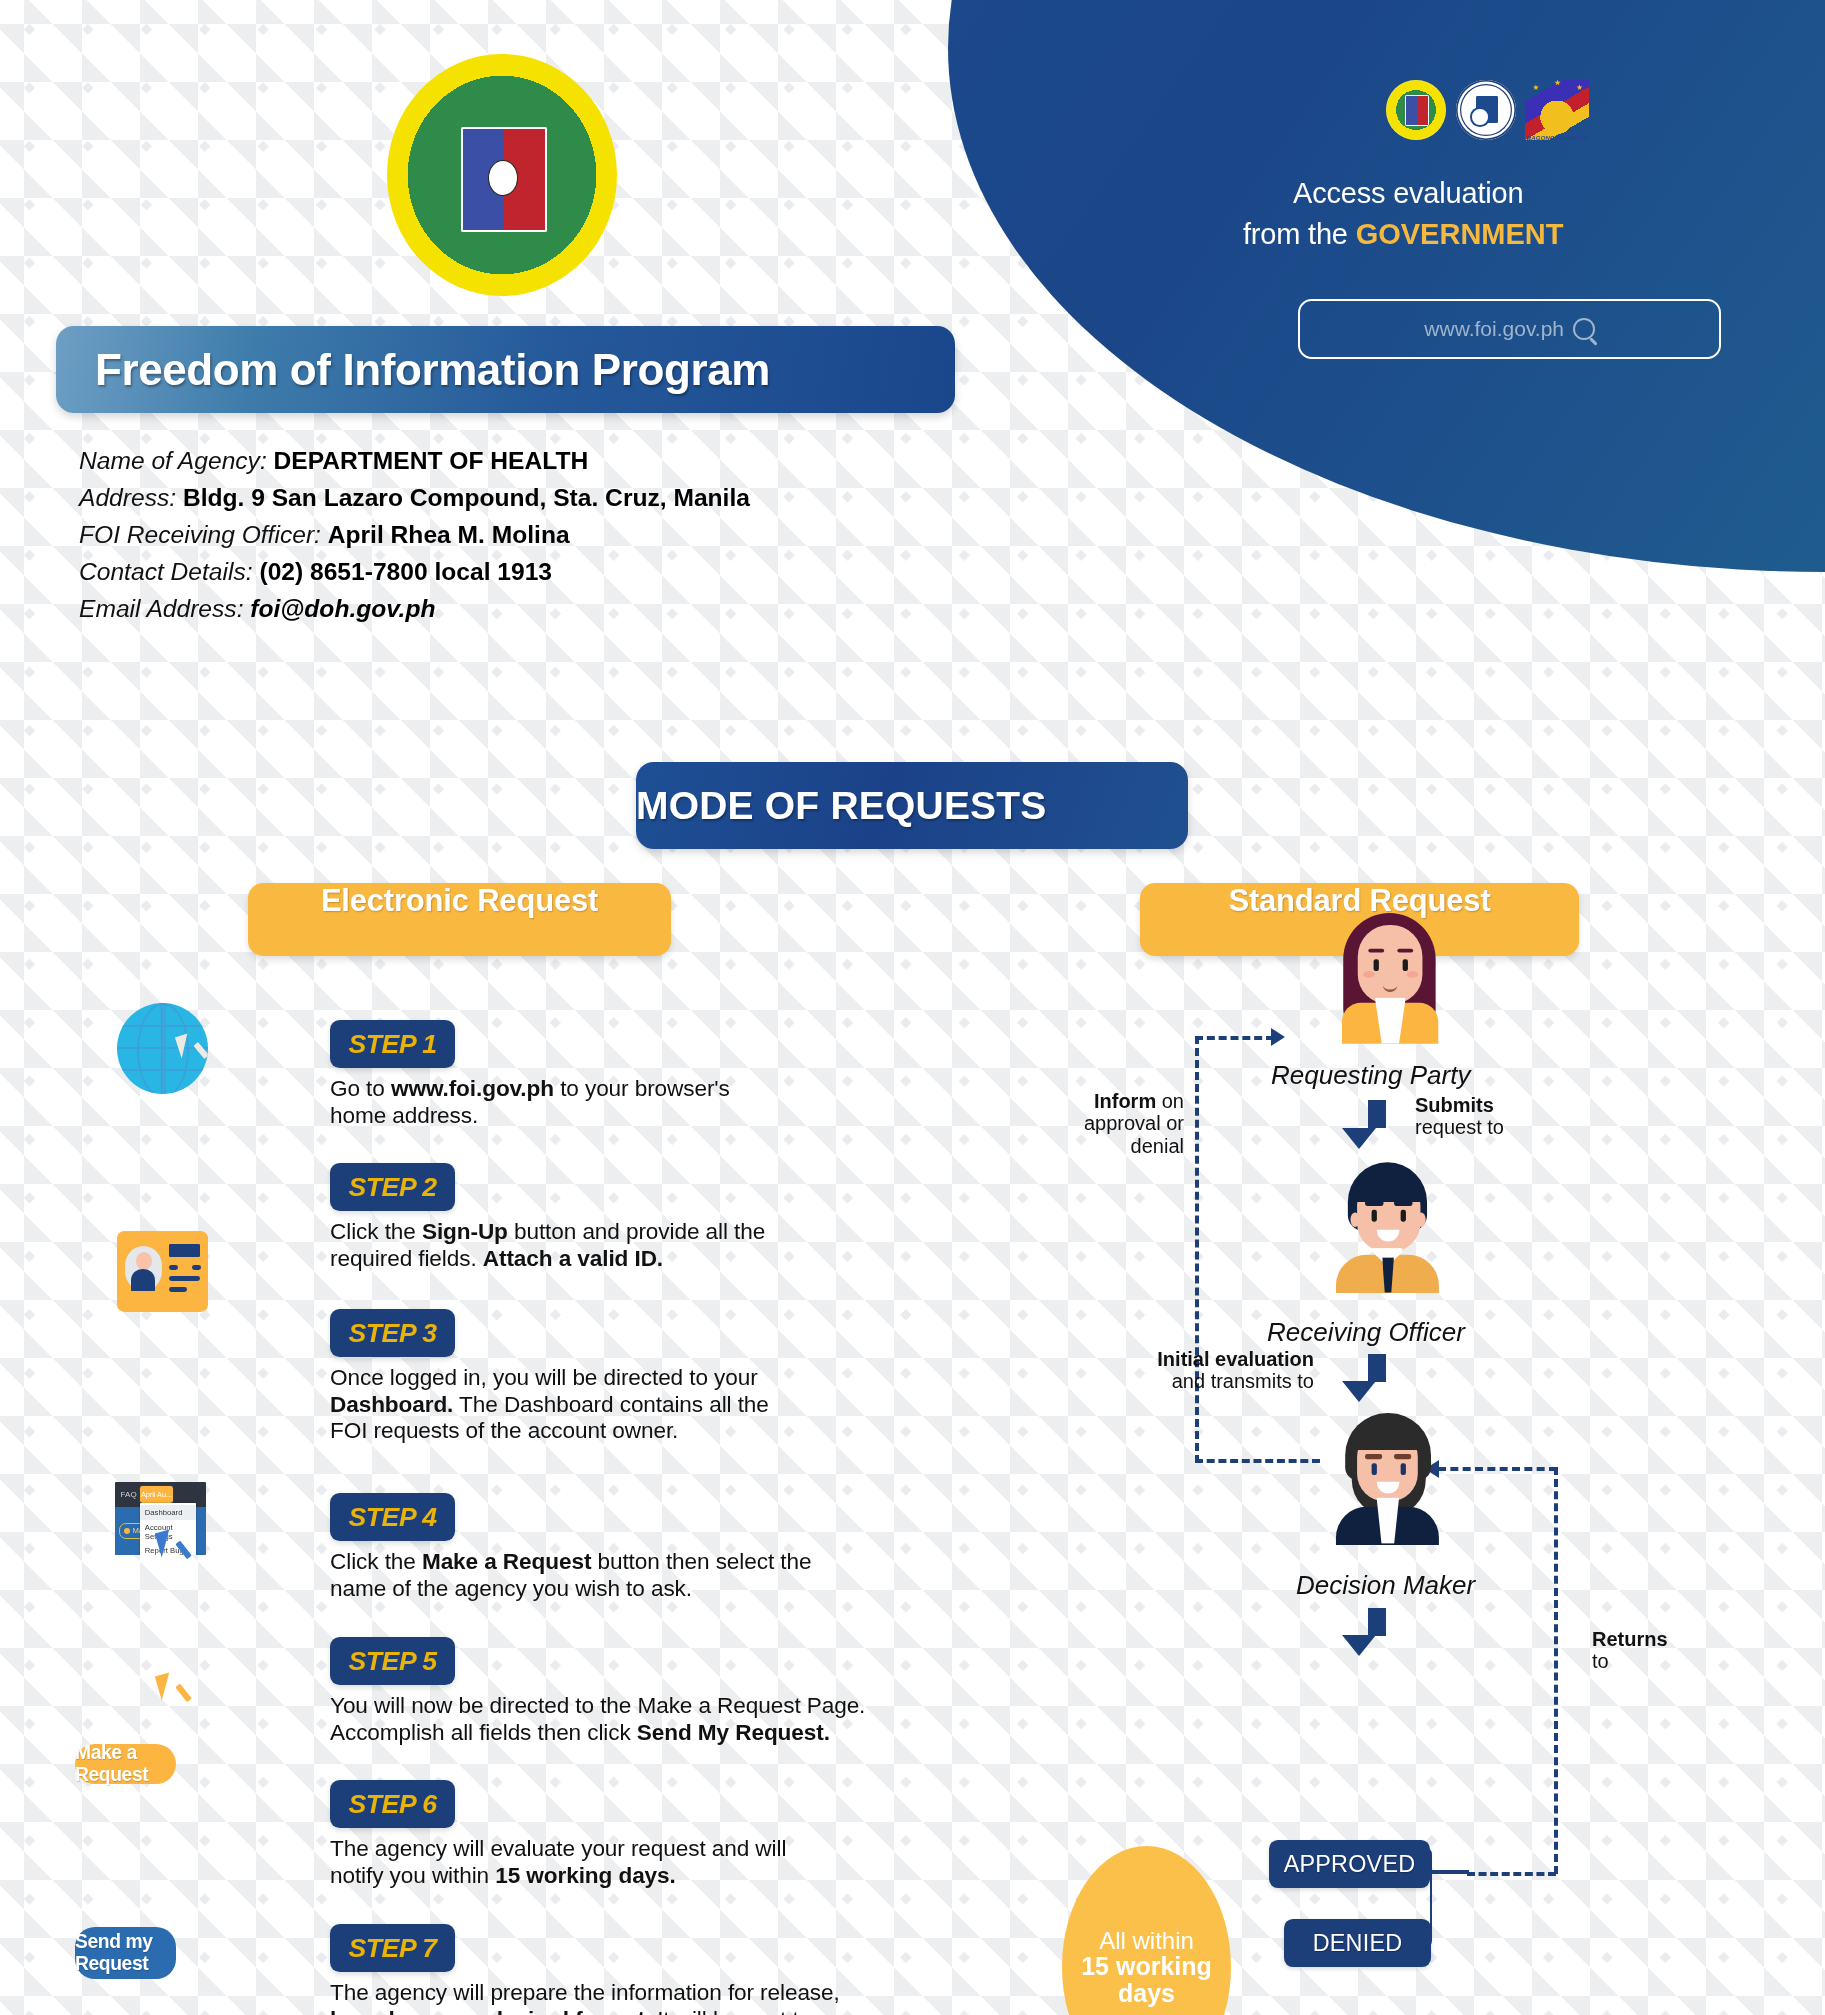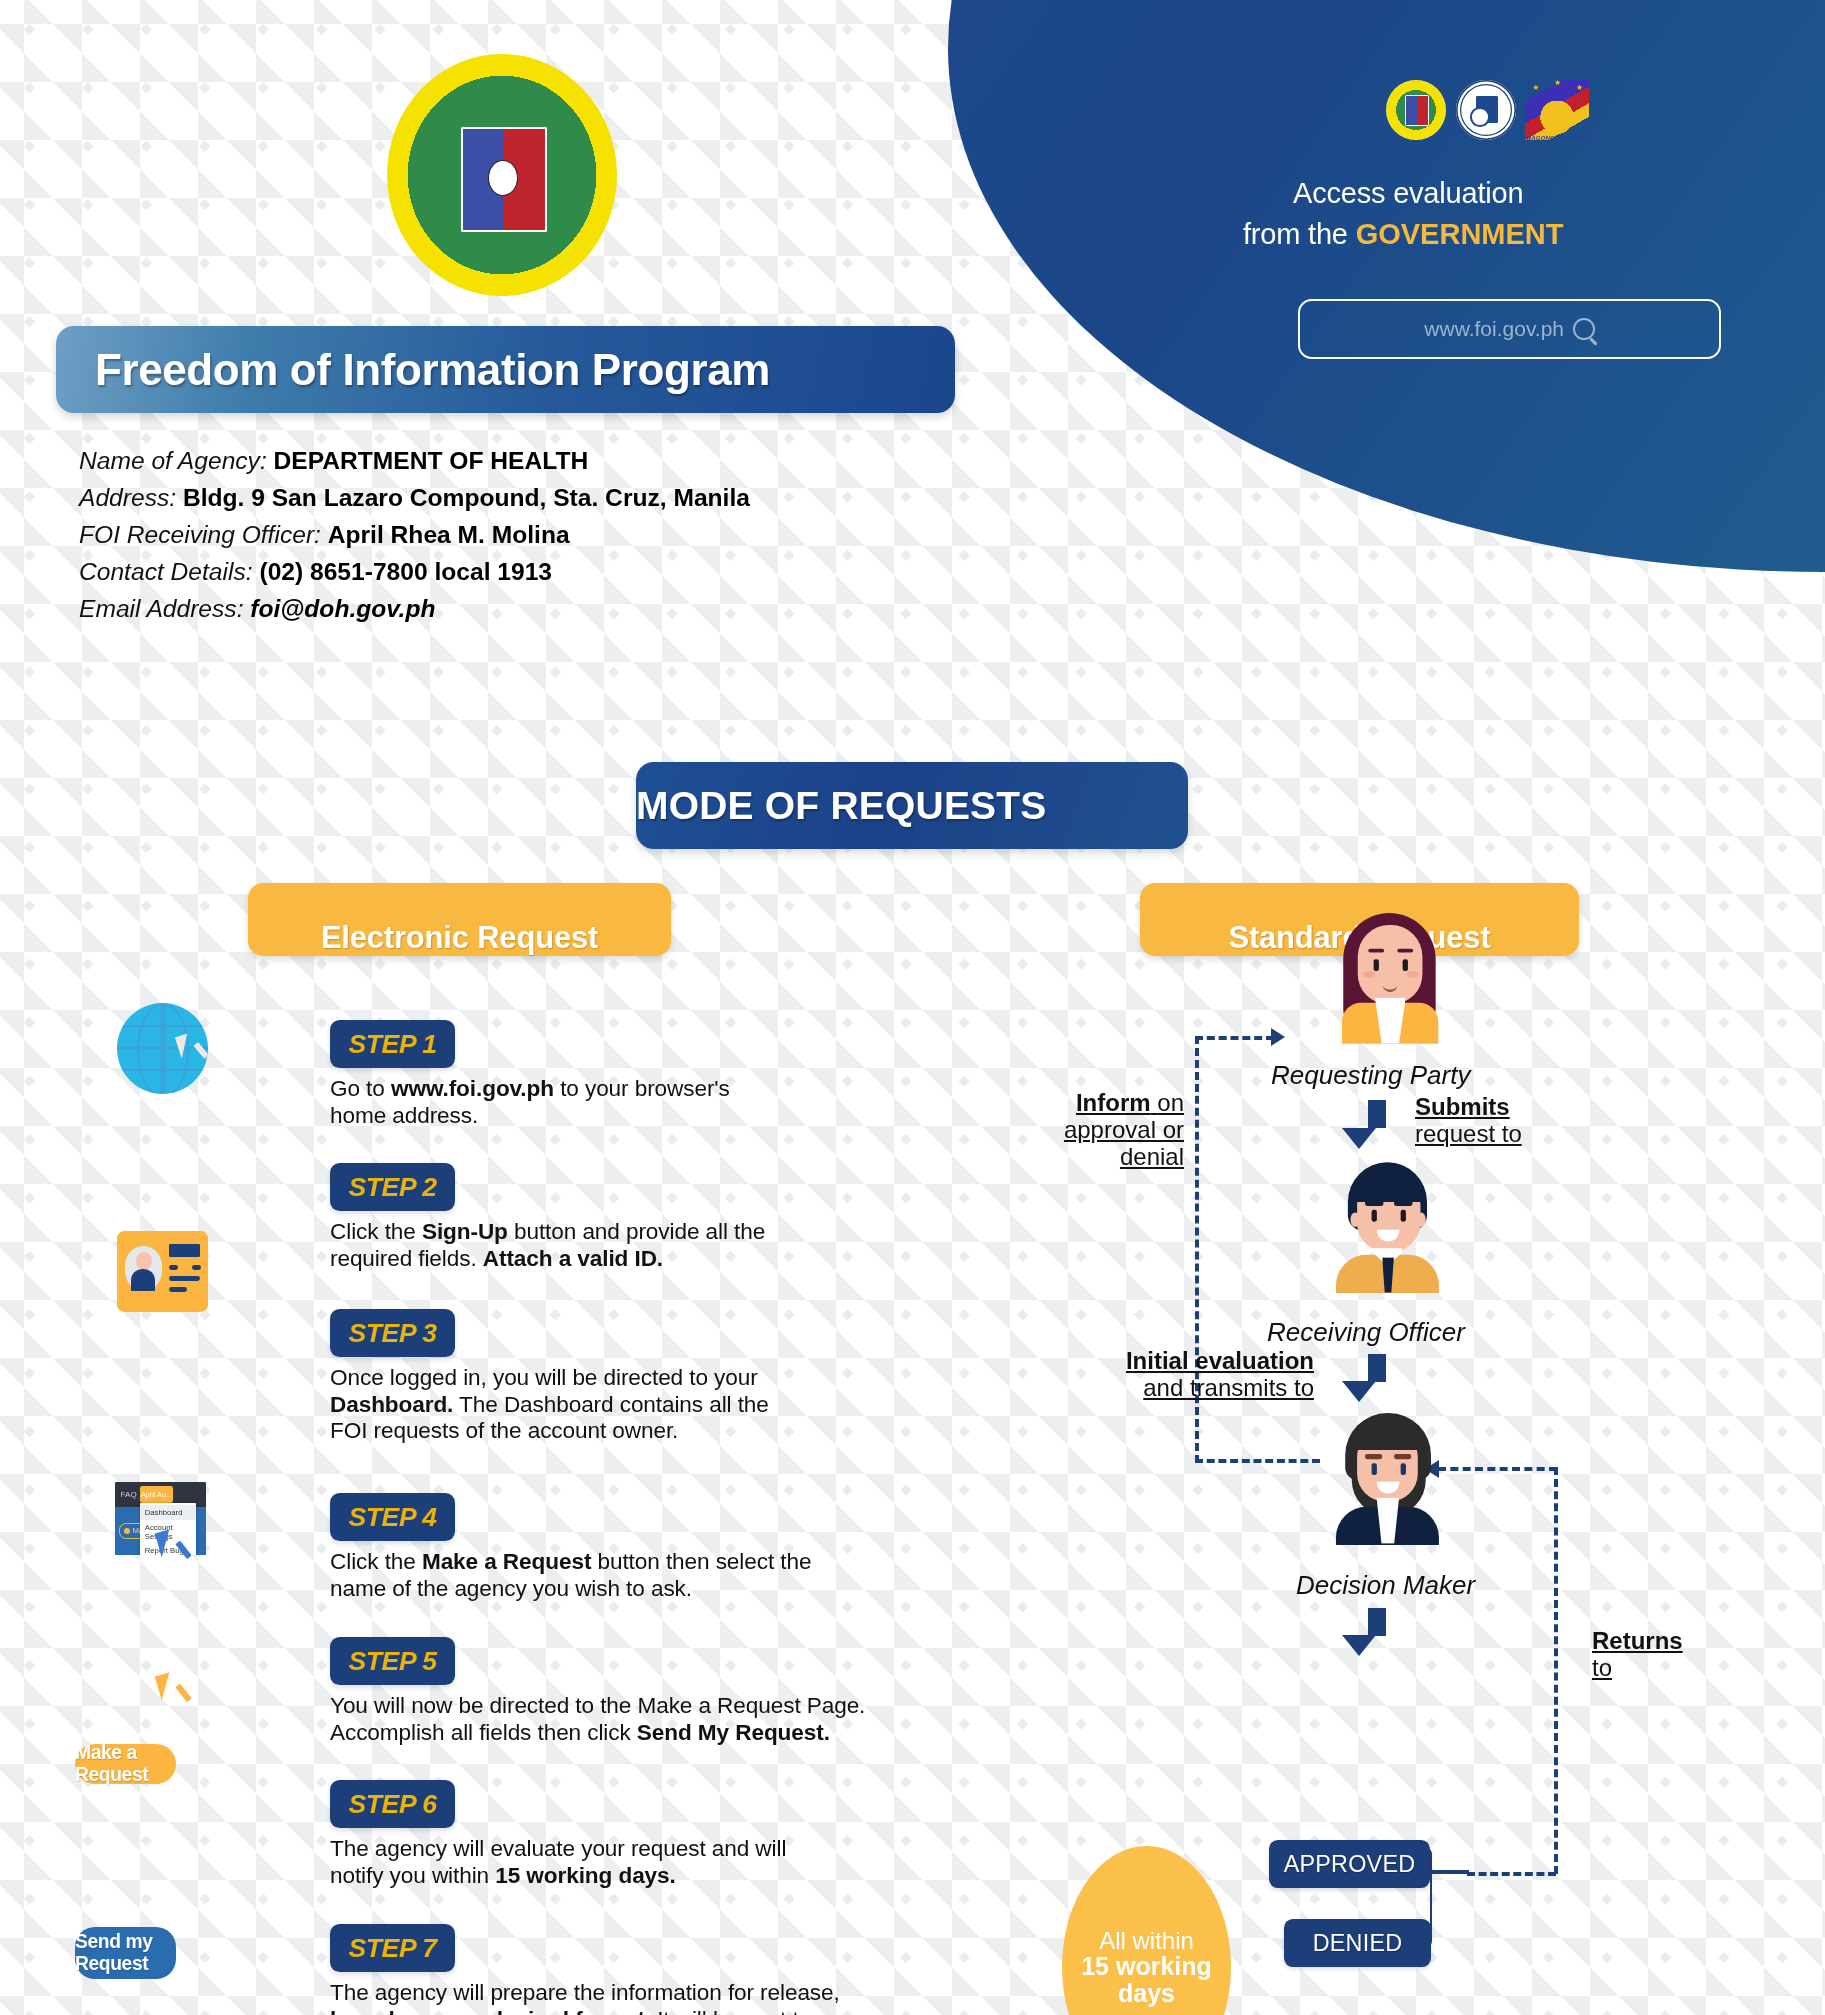--- a/index.html
+++ b/index.html
@@ -150,21 +150,21 @@
     border-radius:17.7px;
     background:linear-gradient(110deg,#1e4f94 0%,#1b4289 45%,#20508f 100%);
     display:flex;align-items:center;justify-content:flex-start;z-index:6;
     box-shadow:0 4px 8px rgba(0,0,0,.15);
   }
   .mode-pill span{color:#fff;font-size:39px;font-weight:bold;letter-spacing:0.2px;
     text-shadow:1.2px 1.6px 2px rgba(0,0,0,.3);}
 
   .sub-pill{
     position:absolute;height:73px;border-radius:15.3px;background:#f9b840;
-    display:flex;align-items:flex-end;justify-content:center;z-index:6;
+    display:flex;align-items:flex-start;justify-content:center;z-index:6;
     box-shadow:0 3.2px 6.4px rgba(0,0,0,.12);
   }
   .sub-pill span{color:#fff;font-size:31px;font-weight:bold;letter-spacing:-0.2px;
     text-shadow:0.8px 1.2px 1.6px rgba(0,0,0,.22);}
   #pill-electronic{left:248px;top:883px;width:423px;}
   #pill-standard{left:1140px;top:883px;width:439px;}
 
   
   .step{position:absolute;z-index:6;}
   .step-badge{
@@ -282,21 +282,21 @@
   .av-d .brow{position:absolute;top:31px;width:13px;height:3.6px;background:#6b3e2e;border-radius:1.6px;z-index:4;}
   .av-d .brow.l{left:25px;} .av-d .brow.r{left:47px;}
   .av-d .eye{position:absolute;top:38px;width:3.6px;height:8.9px;background:#1b3566;border-radius:1.6px;z-index:4;}
   .av-d .eye.l{left:30px;} .av-d .eye.r{left:52px;}
   .av-d .smile{position:absolute;left:34px;top:52px;width:17px;height:8.9px;background:#fff;border-radius:0 0 8.9px 8.9px;z-index:4;}
   .av-d .body{position:absolute;left:3.2px;top:71px;width:78px;height:29px;background:#10203f;border-radius:23.4px 23.4px 0 0;z-index:4;}
   .av-d .collar{position:absolute;left:29px;top:64px;width:26.6px;height:35px;background:#fff;z-index:5;
      clip-path:polygon(18% 0,82% 0,68% 100%,32% 100%);}
 
   .fc-cap{position:absolute;font-size:26px;font-style:italic;color:#111;white-space:nowrap;z-index:6;}
-  .fc-lbl{position:absolute;font-size:24px;color:#111;line-height:1.12;z-index:6;text-decoration:underline;}
+  .fc-lbl{position:absolute;font-size:20px;color:#111;line-height:1.12;z-index:6;}
   .fc-lbl b{font-weight:bold;}
 
   .arr-down{position:absolute;width:17.7px;height:29px;background:#1d3f79;z-index:6;}
   .arr-head{position:absolute;width:0;height:0;border-left:17.7px solid transparent;border-right:17.7px solid transparent;
     border-top:21px solid #1d3f79;z-index:6;}
 
   .dashbox{position:absolute;z-index:5;}
   .dash-v{border-left:4.4px dashed #1d3f79;}
   .dash-h{border-top:4.4px dashed #1d3f79;}
   .arrow-r{position:absolute;width:0;height:0;border-top:9.7px solid transparent;border-bottom:9.7px solid transparent;

